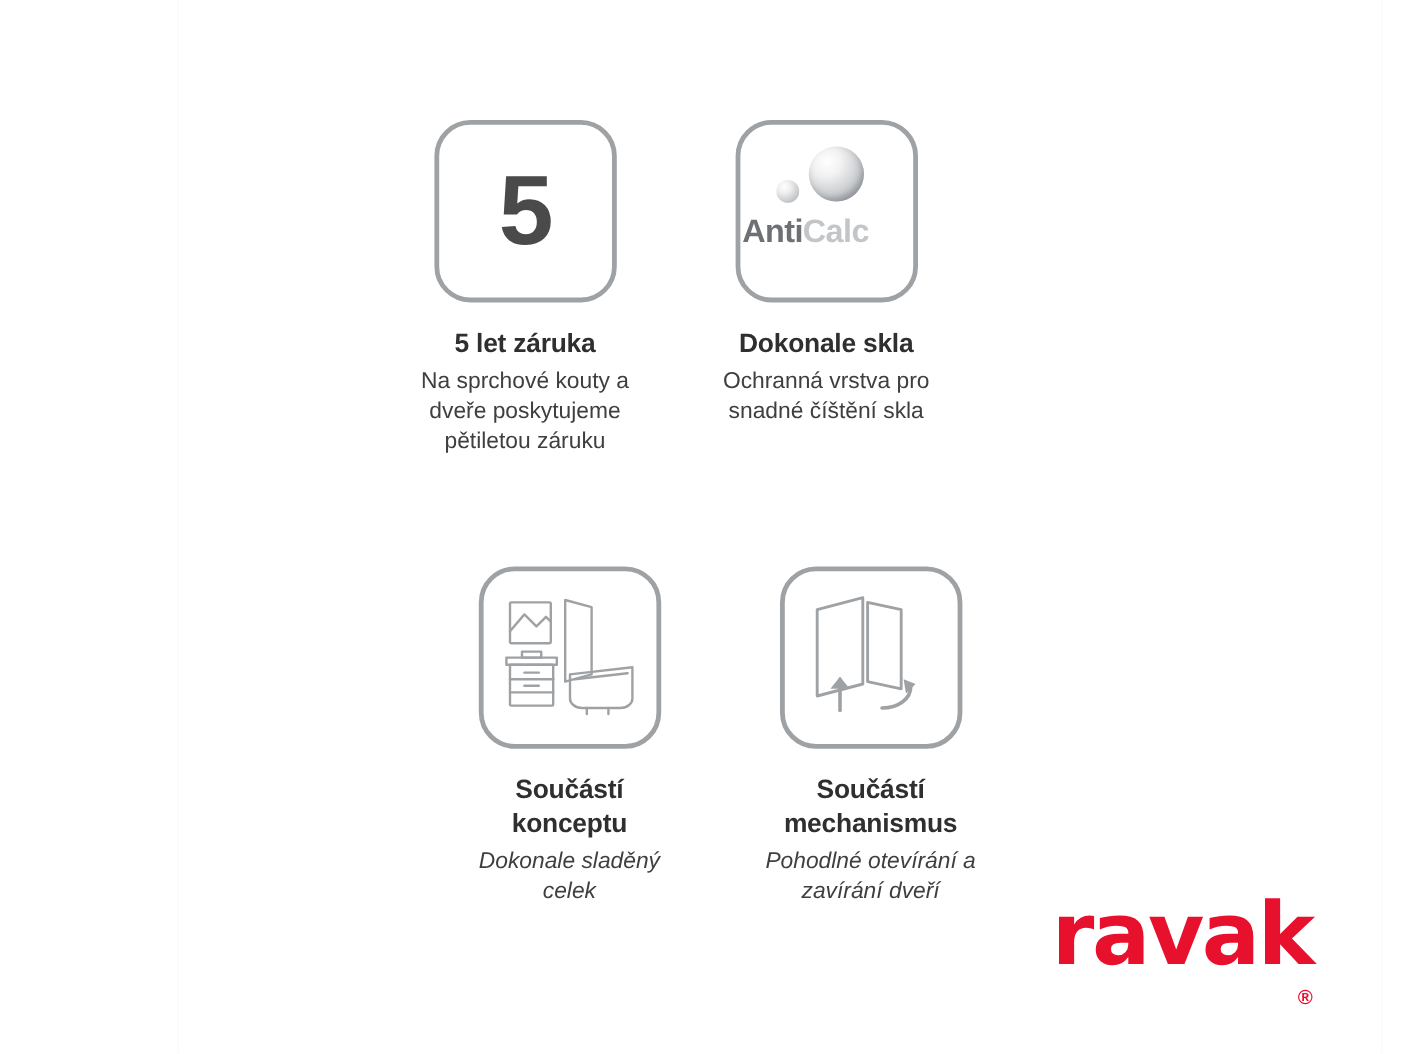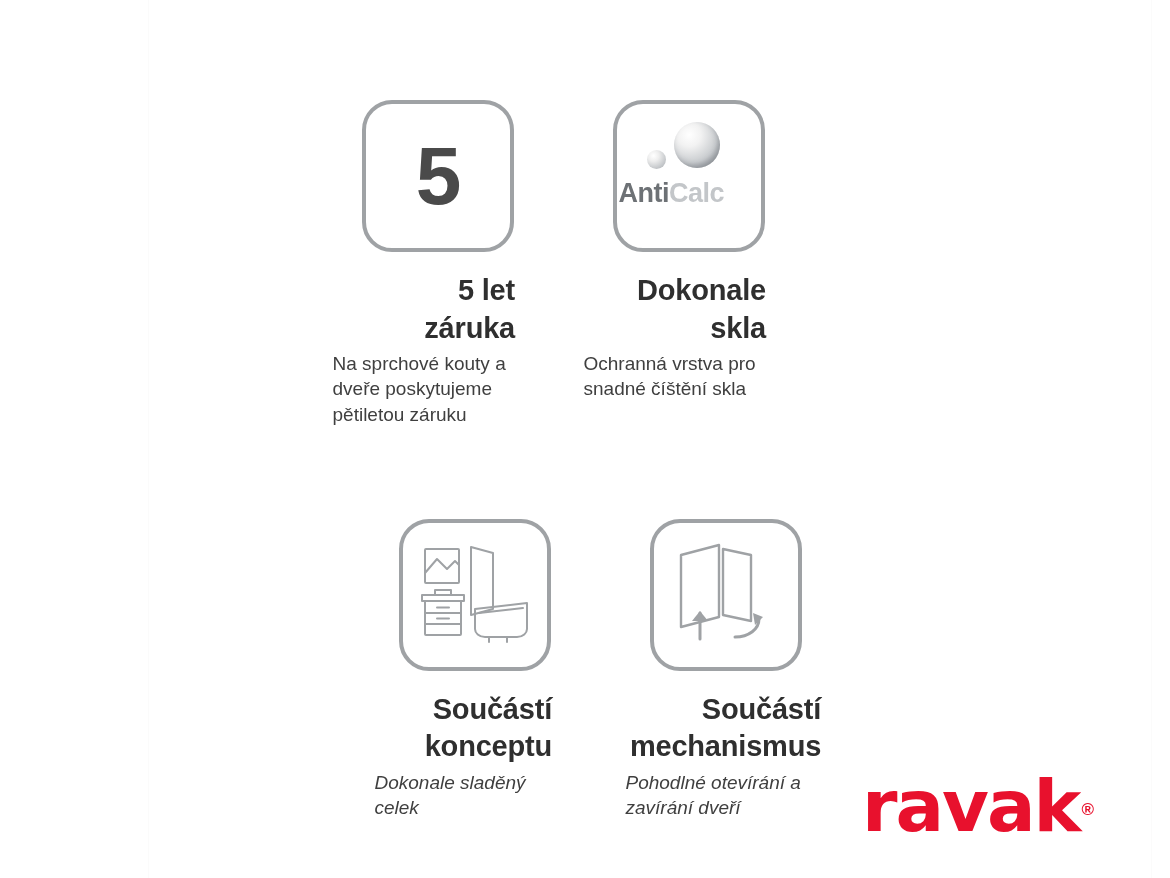--- a/index.html
+++ b/index.html
@@ -60,32 +60,32 @@
     border: 4px solid #9fa2a5;
     border-radius: 30px;
     box-sizing: border-box;
     display: flex;
     align-items: center;
     justify-content: center;
     background: #ffffff;
   }
   .feature-title {
     margin-top: 20px;
-    font-size: 29px;
+    font-size: 22px;
     font-weight: bold;
     color: #2f2f2f;
-    text-align: right;
+    text-align: center;
     line-height: 1.3;
     letter-spacing: -0.2px;
   }
   .feature-desc {
     margin-top: 4px;
     font-size: 19px;
     color: #3f3f3f;
-    text-align: left;
+    text-align: center;
     line-height: 1.32;
     width: 210px;
   }
   .row-2 {
     margin-top: 92px;
     margin-left: 37px;
   }
   .row-2 .feature-desc { width: 200px; font-style: italic; }
 
   
@@ -137,21 +137,22 @@
 
   
   .lineart { display:block; }
 
   
   .brand {
     position: absolute;
     right: 76px;
     bottom: 36px;
     display: flex;
-    align-items: center;
+    align-items: flex-end;
+    flex-direction: column;
   }
   .brand-text {
     font-family: "DejaVu Sans", sans-serif;
     font-size: 72px;
     font-weight: bold;
     color: #e8112d;
     letter-spacing: -2px;
     line-height: 1;
   }
   .brand-reg {

